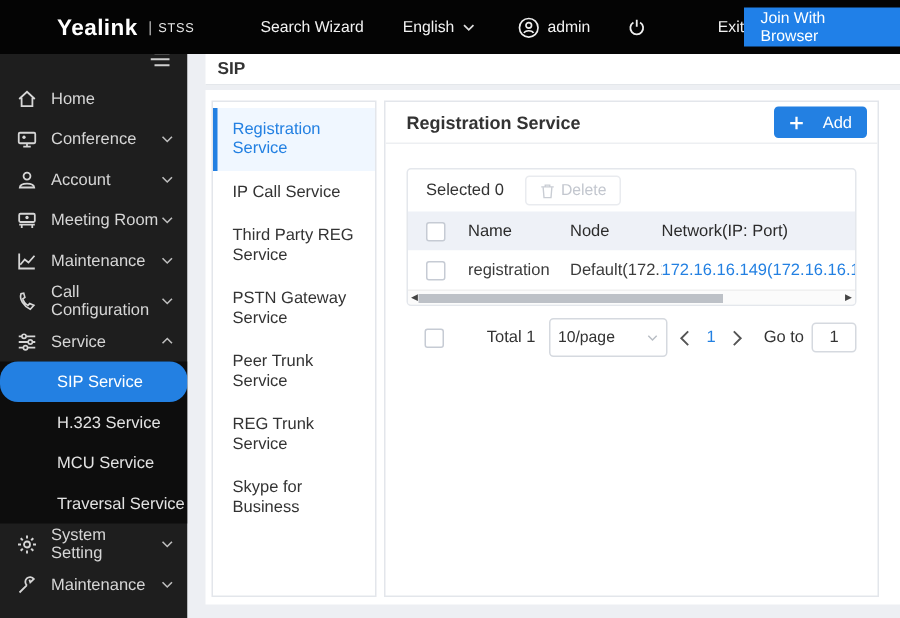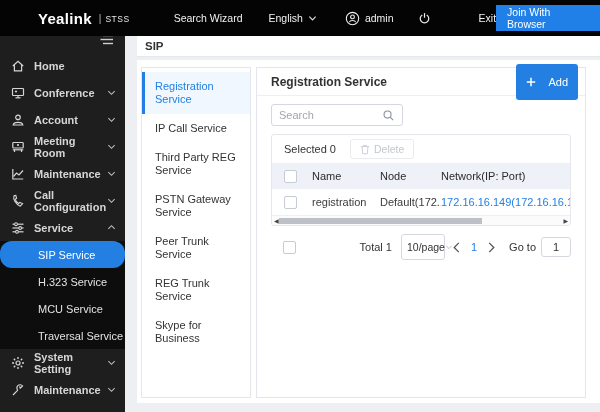--- a/index.html
+++ b/index.html
@@ -16,41 +16,41 @@
   .tb-item { display:flex; align-items:center; gap:5px; font-size:10.5px; color:#f2f2f2; cursor:pointer; white-space:nowrap; }
   .tb-setup { margin-left:44px; }
   .tb-lang { margin-left:26px; }
   .tb-admin { margin-left:28px; }
   .tb-exit { margin-left:24px;gap:48px; }
   .join-btn { margin-left:auto; height:26px; background:#2080e8; color:#fff; font-size:10.5px; display:flex; align-items:center; padding:0 11px; cursor:pointer; }
 
   
   .sidebar { position:absolute; top:26px; left:0; width:125px; bottom:0; background:#1e1e1e; color:#d6d6d6; }
   .collapse-row { height:26px; display:flex; align-items:center; justify-content:flex-end; padding-right:11px; }
-  .nav-item { height:27px; display:flex; align-items:center; padding-left:11px; padding-right:9px; cursor:pointer;font-weight:bold; }
+  .nav-item { height:27px; display:flex; align-items:center; padding-left:11px; padding-right:9px; cursor:pointer; }
   .nav-icon { width:14px; height:14px; margin-right:9px; flex:none; display:flex; align-items:center; }
   .nav-label { flex:1; font-size:11px; }
   .chev { width:9px; height:9px; flex:none; }
   .submenu { background:#0d0d0d; }
   .submenu-item { height:27px; display:flex; align-items:center; padding-left:38px; color:#e2e2e2; cursor:pointer; }
   .submenu-item.active { background:#2380e2; color:#fff;border-radius:12px; }
 
   
   .content { position:absolute; left:125px; top:26px; right:0; bottom:0; background:#edeff3; }
   .page-header { position:absolute; left:12px; right:0; top:7px; height:24px; background:#fff; border-bottom:1px solid #e4e7eb; line-height:27px; padding-left:8px; font-weight:bold; font-size:11.5px; color:#333; }
   .container { position:absolute; left:12px; right:0; top:34px; bottom:9px; background:#fff; }
 
   .subnav-panel { position:absolute; left:4px; top:7px; width:110px; bottom:5px; border:1px solid #e3e6eb; background:#fff; padding-top:4px; }
   .subnav-item { padding:8px 6px 8px 10px; font-size:11px; color:#333; line-height:13px; cursor:pointer; border-left:3px solid transparent; }
   .subnav-item.active { background:#f0f7ff; color:#2380e2; border-left:3px solid #2380e2; }
 
   .main-panel { position:absolute; left:119px; top:7px; width:330px; bottom:5px; border:1px solid #e3e6eb; background:#fff; }
   .panel-header { height:28px; border-bottom:1px solid #edeff2; display:flex; align-items:center; padding:0 7px 0 14px; }
   .panel-title { font-weight:bold; font-size:12px; color:#333; flex:1; }
-  .add-btn { background:#2380e2; color:#fff; font-size:11px; border-radius:3px; height:36px; padding:0 10px; display:flex; align-items:center; gap:12px; cursor:pointer; }
+  .add-btn { background:#2380e2; color:#fff; font-size:11px; border-radius:3px; height:21px; padding:0 10px; display:flex; align-items:center; gap:12px; cursor:pointer; }
   .panel-body { padding:8px 14px 0 14px; }
 
   .search-box { width:132px; height:22px; border:1px solid #d5d9df; border-radius:3px; display:flex; align-items:center; padding:0 7px; background:#fff; }
   .search-box input { border:none; outline:none; flex:1; font-size:11px; font-family:"Liberation Sans",sans-serif; color:#333; min-width:0; }
   .search-box input::placeholder { color:#a0a6ad; }
 
   .table-box { margin-top:8px; border:1px solid #e4e7ec; border-radius:3px; overflow:hidden; }
   .toolbar { padding:0 12px; height:28px; display:flex; align-items:center; }
   .selected-label { font-size:11px; color:#333; }
   .delete-btn { margin-left:14px; border:1px solid #e9ebef; border-radius:3px; height:20px; padding:0 9px; color:#c3c7cf; font-size:10.5px; display:flex; align-items:center; gap:4px; background:#fff; cursor:not-allowed; }
@@ -61,21 +61,21 @@
   .col-node { width:61px; flex:none; white-space:nowrap; overflow:hidden; }
   .col-net { flex:1; white-space:nowrap; overflow:hidden; }
   .link { color:#2380e2; cursor:pointer; }
   .cb { width:13px; height:13px; border:1px solid #c6cbd4; border-radius:2px; background:#fff; flex:none; cursor:pointer; }
   .hscroll { height:10px; background:#fbfbfb; border-top:1px solid #f0f0f0; position:relative; display:flex; align-items:center; justify-content:space-between; padding:0 2px; }
   .hs-arrow { font-size:6px; color:#444; line-height:10px; cursor:pointer; }
   .hs-thumb { position:absolute; left:7px; top:2px; height:6px; width:68%; background:#bdc1c7; cursor:pointer; }
 
   .pagination { margin-top:8px; display:flex; align-items:center; font-size:11px; color:#333; padding-left:12px; }
   .pg-right { margin-left:auto; display:flex; align-items:center; }
-  .page-select { width:44px; height:22px; border:1px solid #d5d9df; border-radius:3px; display:flex; align-items:center; justify-content:space-between; padding:12px 5px; margin-left:9px; font-size:10.5px; color:#333; cursor:pointer; }
+  .page-select { width:79px; height:22px; border:1px solid #d5d9df; border-radius:3px; display:flex; align-items:center; justify-content:space-between; padding:12px 5px; margin-left:9px; font-size:10.5px; color:#333; cursor:pointer; }
   .pg-chev { margin:0 7px; cursor:pointer; display:flex; align-items:center; }
   .page-num { color:#2380e2; margin:0 3px; cursor:pointer; }
   .goto-label { margin-left:6px; }
   .goto-input { width:30px; height:20px; border:1px solid #d5d9df; border-radius:3px; text-align:center; font-size:11px; margin-left:5px; font-family:"Liberation Sans",sans-serif; outline:none; color:#333; }
 
   svg { display:block; }
 </style>
 </head>
 <body>
 
@@ -311,29 +311,20 @@
             <svg width="10" height="10" viewBox="0 0 10 10">
                 <line x1="5" y1="0.8" x2="5" y2="9.2" stroke="#fff" stroke-width="1.5"></line>
                 <line x1="0.8" y1="5" x2="9.2" y2="5" stroke="#fff" stroke-width="1.5"></line>
               </svg>
           </span>
           <span>Add</span>
         </span>
       </div>
 
       <div class="panel-body">
-        <div class="search-box">
-          <input type="text" placeholder="Search" style="">
-          <span>
-            <svg width="13" height="13" viewBox="0 0 14 14">
-                <circle cx="6" cy="6" r="3.8" fill="none" stroke="#8d939b" stroke-width="1.2"></circle>
-                <line x1="8.8" y1="8.8" x2="12" y2="12" stroke="#8d939b" stroke-width="1.2"></line>
-              </svg>
-          </span>
-        </div>
 
         <div class="table-box">
           <div class="toolbar">
             <span class="selected-label">Selected 0</span>
             <span class="delete-btn">
               <span>
                 <svg width="10" height="11" viewBox="0 0 12 13">
                     <line x1="1" y1="3" x2="11" y2="3" stroke="#c9cdd4" stroke-width="1.1"></line>
                     <path d="M4.2 3 V1.6 H7.8 V3" fill="none" stroke="#c9cdd4" stroke-width="1.1"></path>
                     <path d="M2.5 3.2 L3.2 11.6 H8.8 L9.5 3.2" fill="none" stroke="#c9cdd4" stroke-width="1.1"></path>

